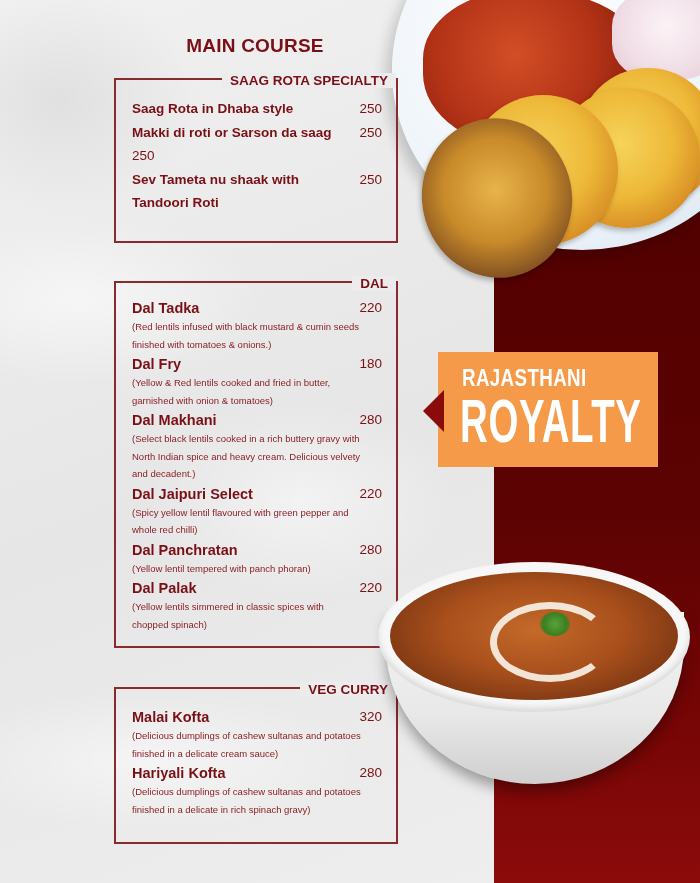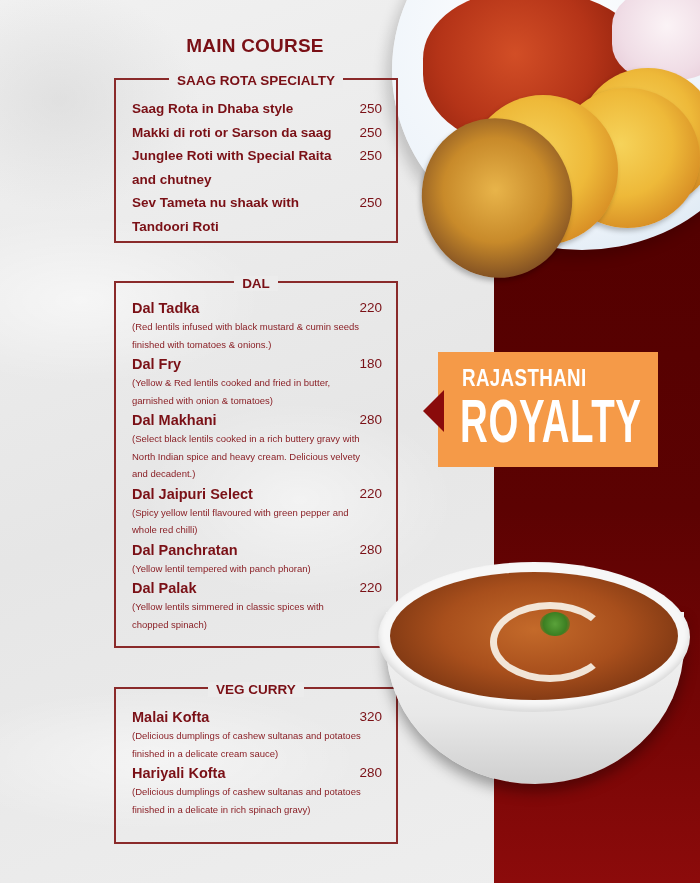--- a/index.html
+++ b/index.html
@@ -21,21 +21,21 @@
   }
   .title {
     position: absolute; left: 0; width: 510px; top: 35px; text-align: center;
     font-size: 19px; font-weight: bold; color: #7a1016; letter-spacing: 0.2px;
   }
   .box {
     position: absolute; left: 114px; width: 284px;
     border: 2px solid #8a2a2a;
   }
   .box-label {
-    position: absolute; left: 0; right: 0; top: -9px; text-align: center;
+    position: absolute; left: 0; right: 0; top: -9px; text-align: right;
   }
   .box-label span {
     background: #ececec; padding: 0 8px; font-size: 13.5px; font-weight: bold; color: #7a1016;
   }
   .box-saag { top: 78px; height: 165px; }
   .box-dal { top: 281px; height: 367px; }
   .box-veg { top: 687px; height: 157px; }
   .items { position: absolute; left: 16px; right: 14px; top: 17px; }
   .box-saag .items { top: 17px; }
   .saag-row { display: flex; justify-content: space-between; align-items: flex-start; gap: 12px; }
@@ -141,21 +141,20 @@
   <div class="items">
     <div class="saag-row">
       <div class="saag-name">Saag Rota in Dhaba style</div>
       <div class="saag-price">250</div>
     </div>
     <div class="saag-row">
       <div class="saag-name">Makki di roti or Sarson da saag</div>
       <div class="saag-price">250</div>
     </div>
     <div class="saag-row">
-      <div class="saag-name">Junglee Roti with Special Raita and chutney</div>
       <div class="saag-price">250</div>
     </div>
     <div class="saag-row">
       <div class="saag-name">Sev Tameta nu shaak with Tandoori Roti</div>
       <div class="saag-price">250</div>
     </div>
   </div>
 </section>
 
 <section class="box box-dal">

